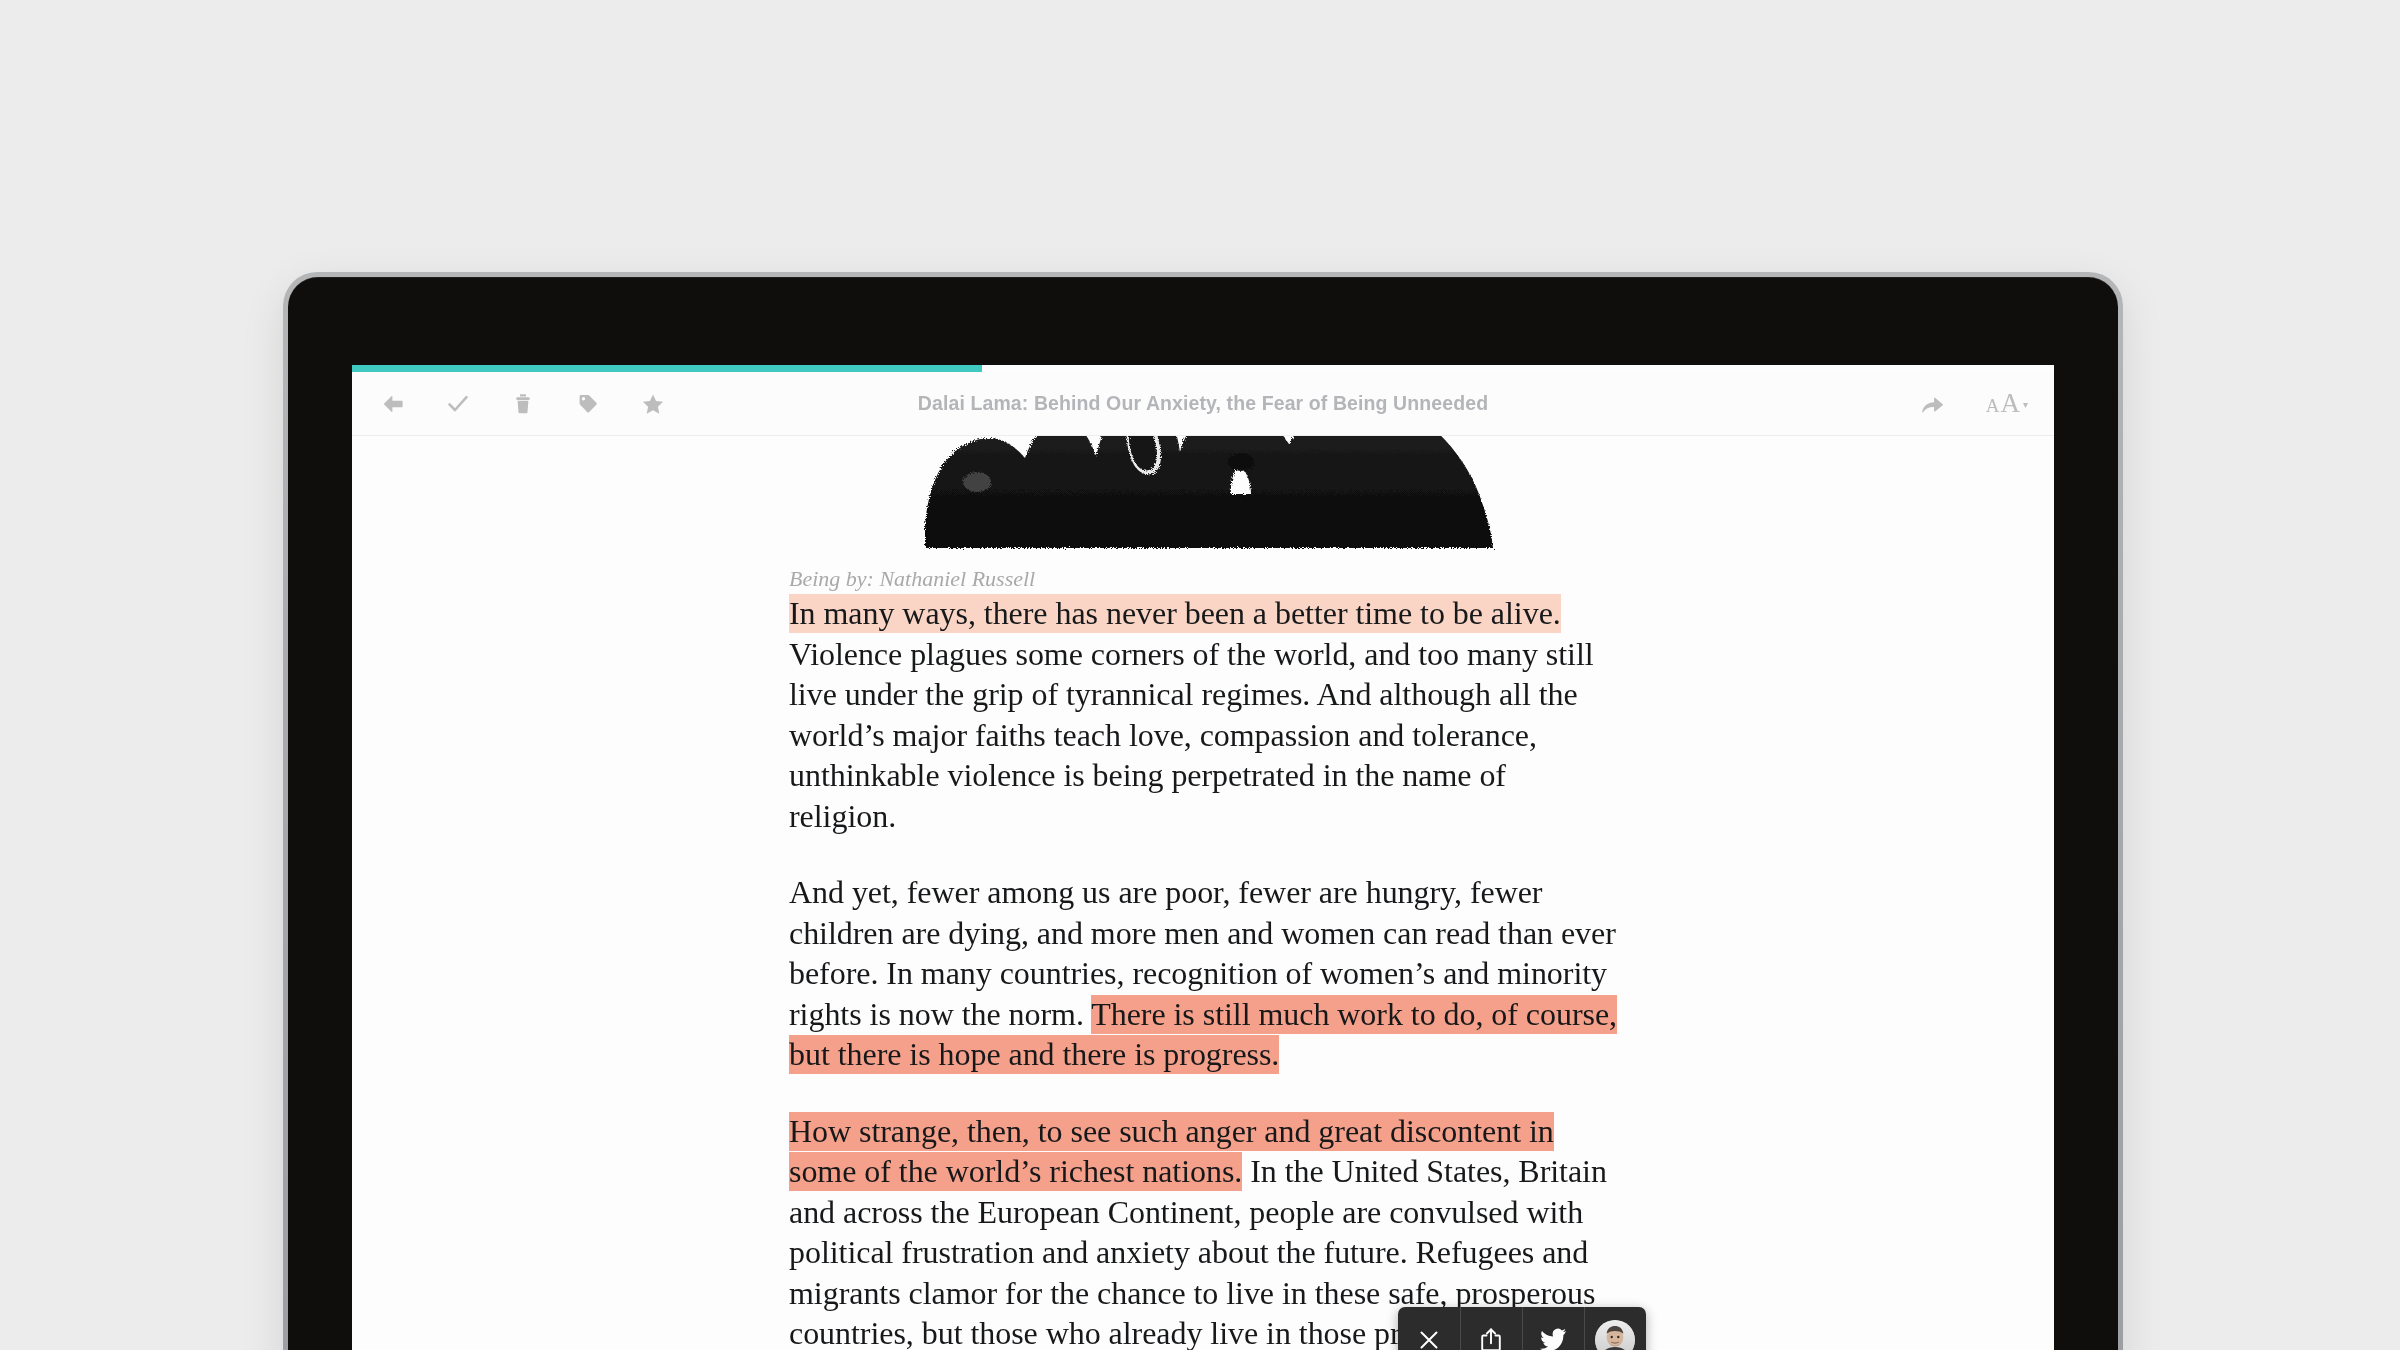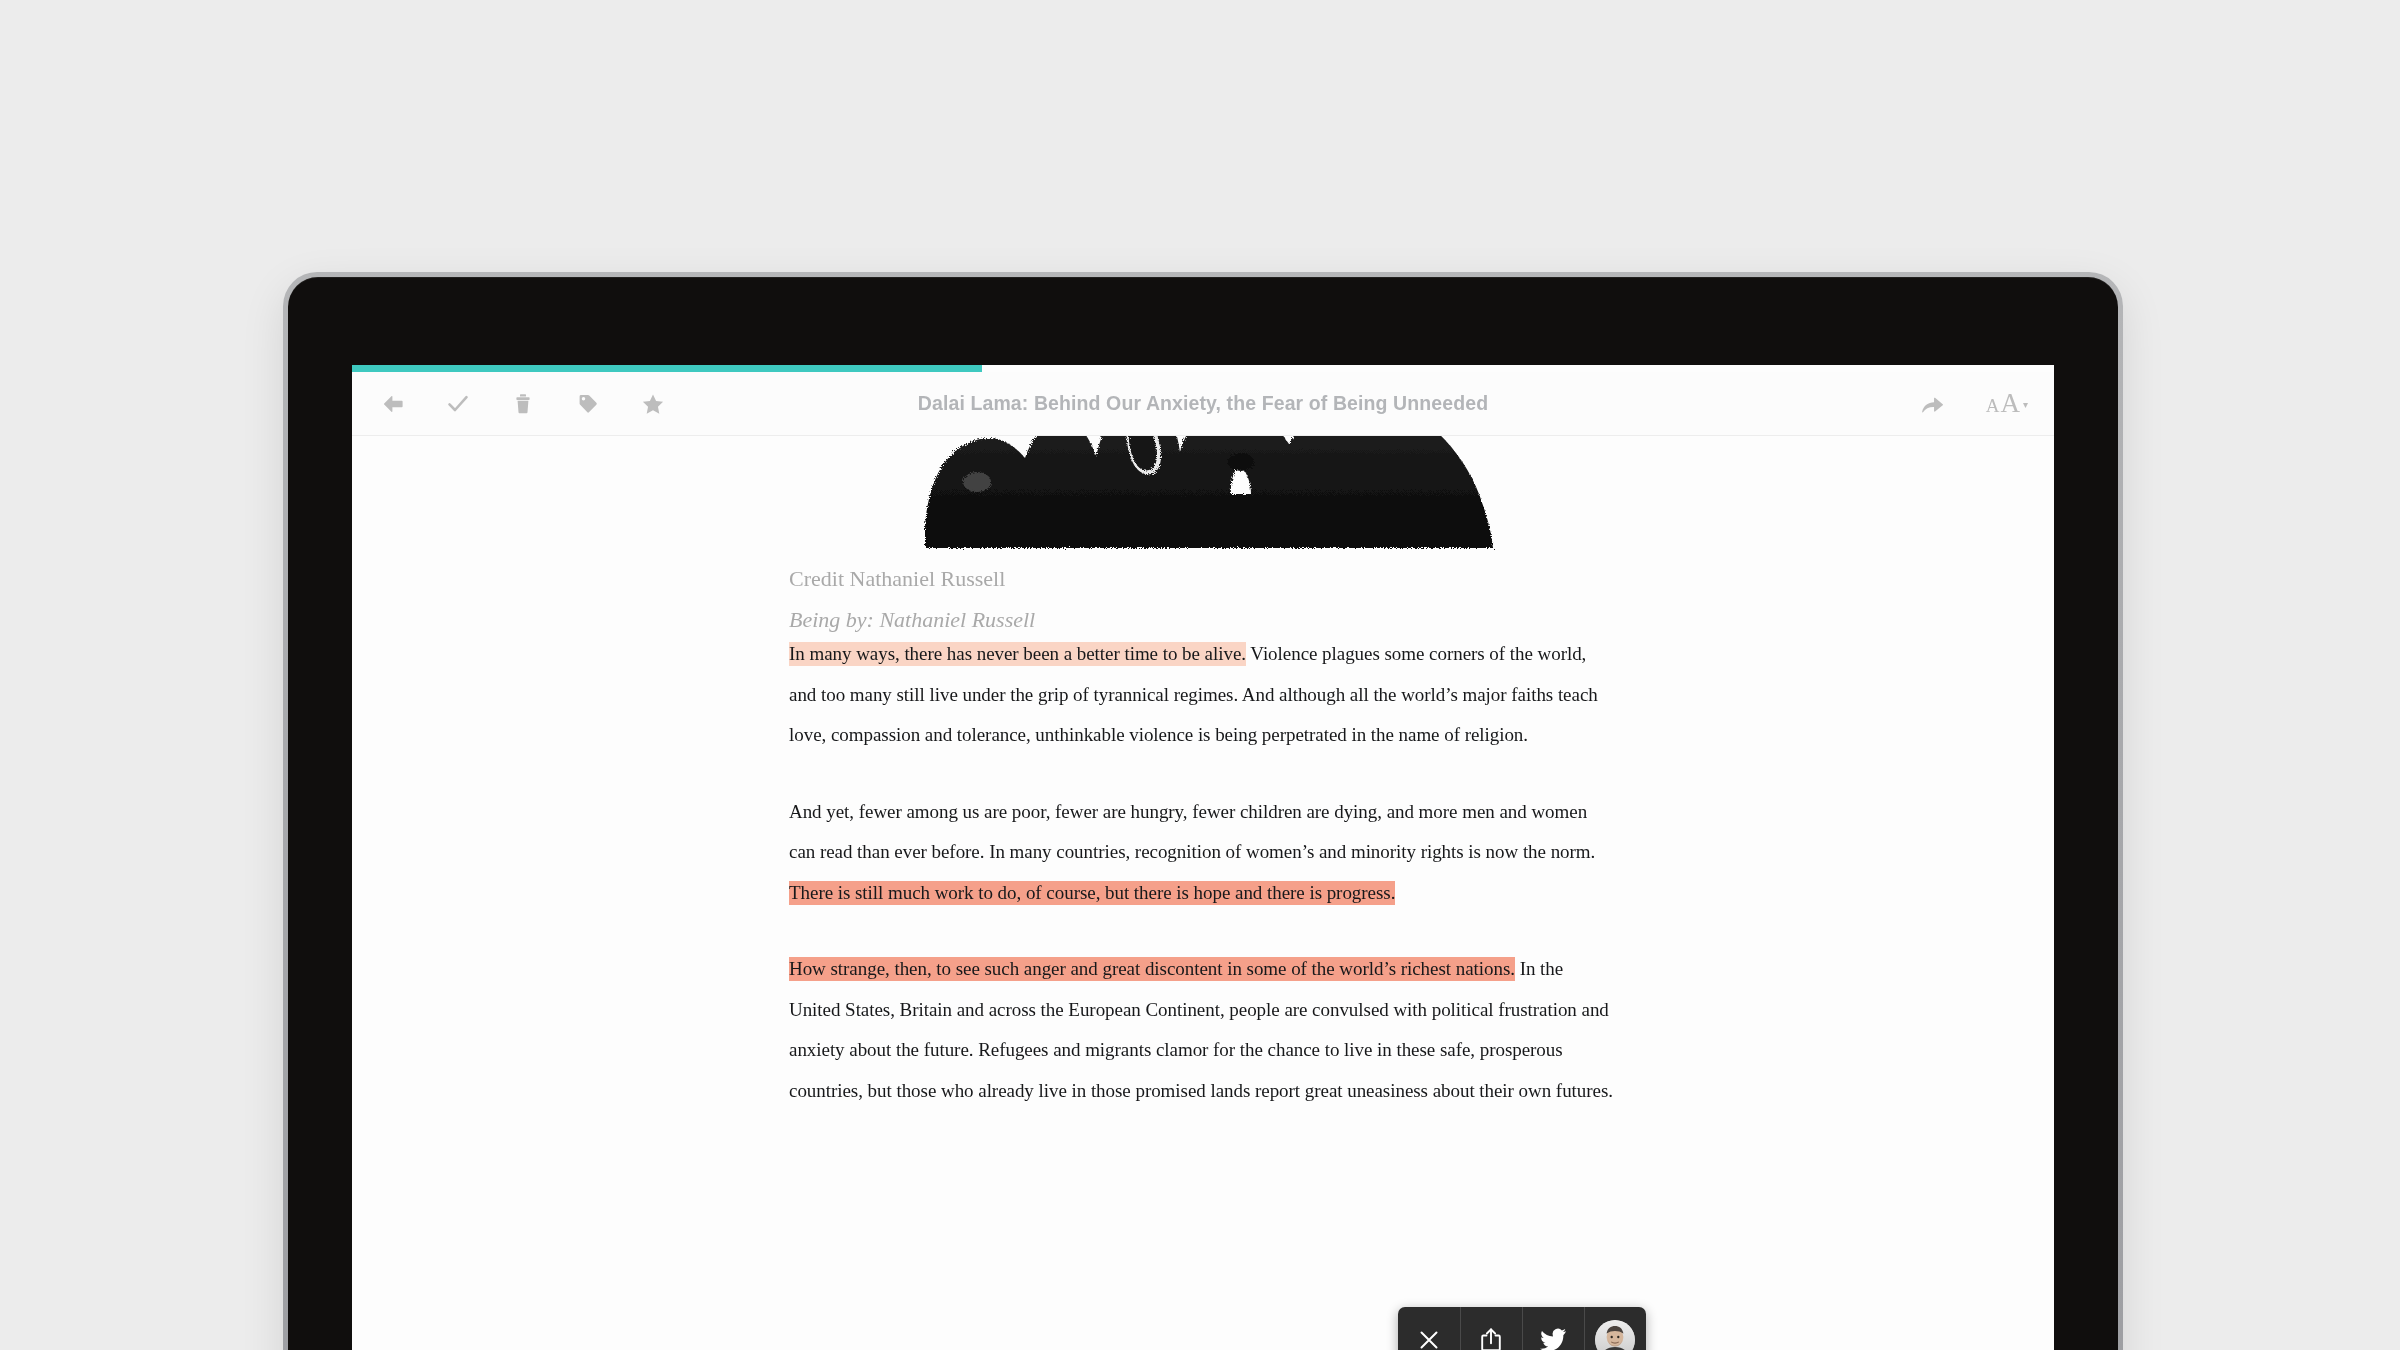--- a/index.html
+++ b/index.html
@@ -169,21 +169,21 @@
     font-family: "Liberation Serif", serif;
     font-size: 22px;
     color: #a9a9a9;
     line-height: 1.32;
     margin-top: 12px;
   }
   .caption.italic { font-style: italic; }
 
   .para {
     font-family: "Liberation Serif", serif;
-    font-size: 19px;
+    font-size: 32px;
     line-height: 40.5px;
     color: #17181a;
     margin-top: 36px;
     letter-spacing: -0.05px;
   }
   .para:first-of-type { margin-top: 0; }
 
   mark.hl-light {
     background: #fad5c5;
     color: #17181a;
@@ -340,21 +340,20 @@
                        C372 160 374 146 370 130 C366 112 360 92 352 78 Z" fill="#fdfdfd" opacity="0.92"></path>
               <path d="M350 84 C340 98 337 120 342 140 C346 154 352 160 360 158
                        C368 156 370 144 366 130 C362 112 356 94 350 84 Z" fill="#141414"></path>
               <path d="M450 152 C444 160 441 172 442 182 L462 182 C462 170 457 158 450 152 Z" fill="#fdfdfd"></path>
               <ellipse cx="452" cy="150" rx="13" ry="9" fill="#0a0a0a"></ellipse>
               <ellipse cx="188" cy="170" rx="14" ry="10" fill="#6a6a6a" opacity="0.55"></ellipse>
             </g>
           </svg>
         </div>
 
-        <div class="caption">Credit Nathaniel Russell</div>
         <div class="caption italic">Being by: Nathaniel Russell</div>
 
         <p class="para"><mark class="hl-light">In many ways, there has never been a better time to be alive.</mark><span> Violence plagues some corners of the world, and too many still live under the grip of tyrannical regimes. And although all the world’s major faiths teach love, compassion and tolerance, unthinkable violence is being perpetrated in the name of religion.</span></p>
 
         <p class="para"><span>And yet, fewer among us are poor, fewer are hungry, fewer children are dying, and more men and women can read than ever before. In many countries, recognition of women’s and minority rights is now the norm. </span><mark class="hl-strong">There is still much work to do, of course, but there is hope and there is progress.</mark></p>
 
         <p class="para"><mark class="hl-strong">How strange, then, to see such anger and great discontent in some of the world’s richest nations.</mark><span> In the United States, Britain and across the European Continent, people are convulsed with political frustration and anxiety about the future. Refugees and migrants clamor for the chance to live in these safe, prosperous countries, but those who already live in those promised lands report great uneasiness about their own futures.</span></p>
 
       </div>
     </div>

